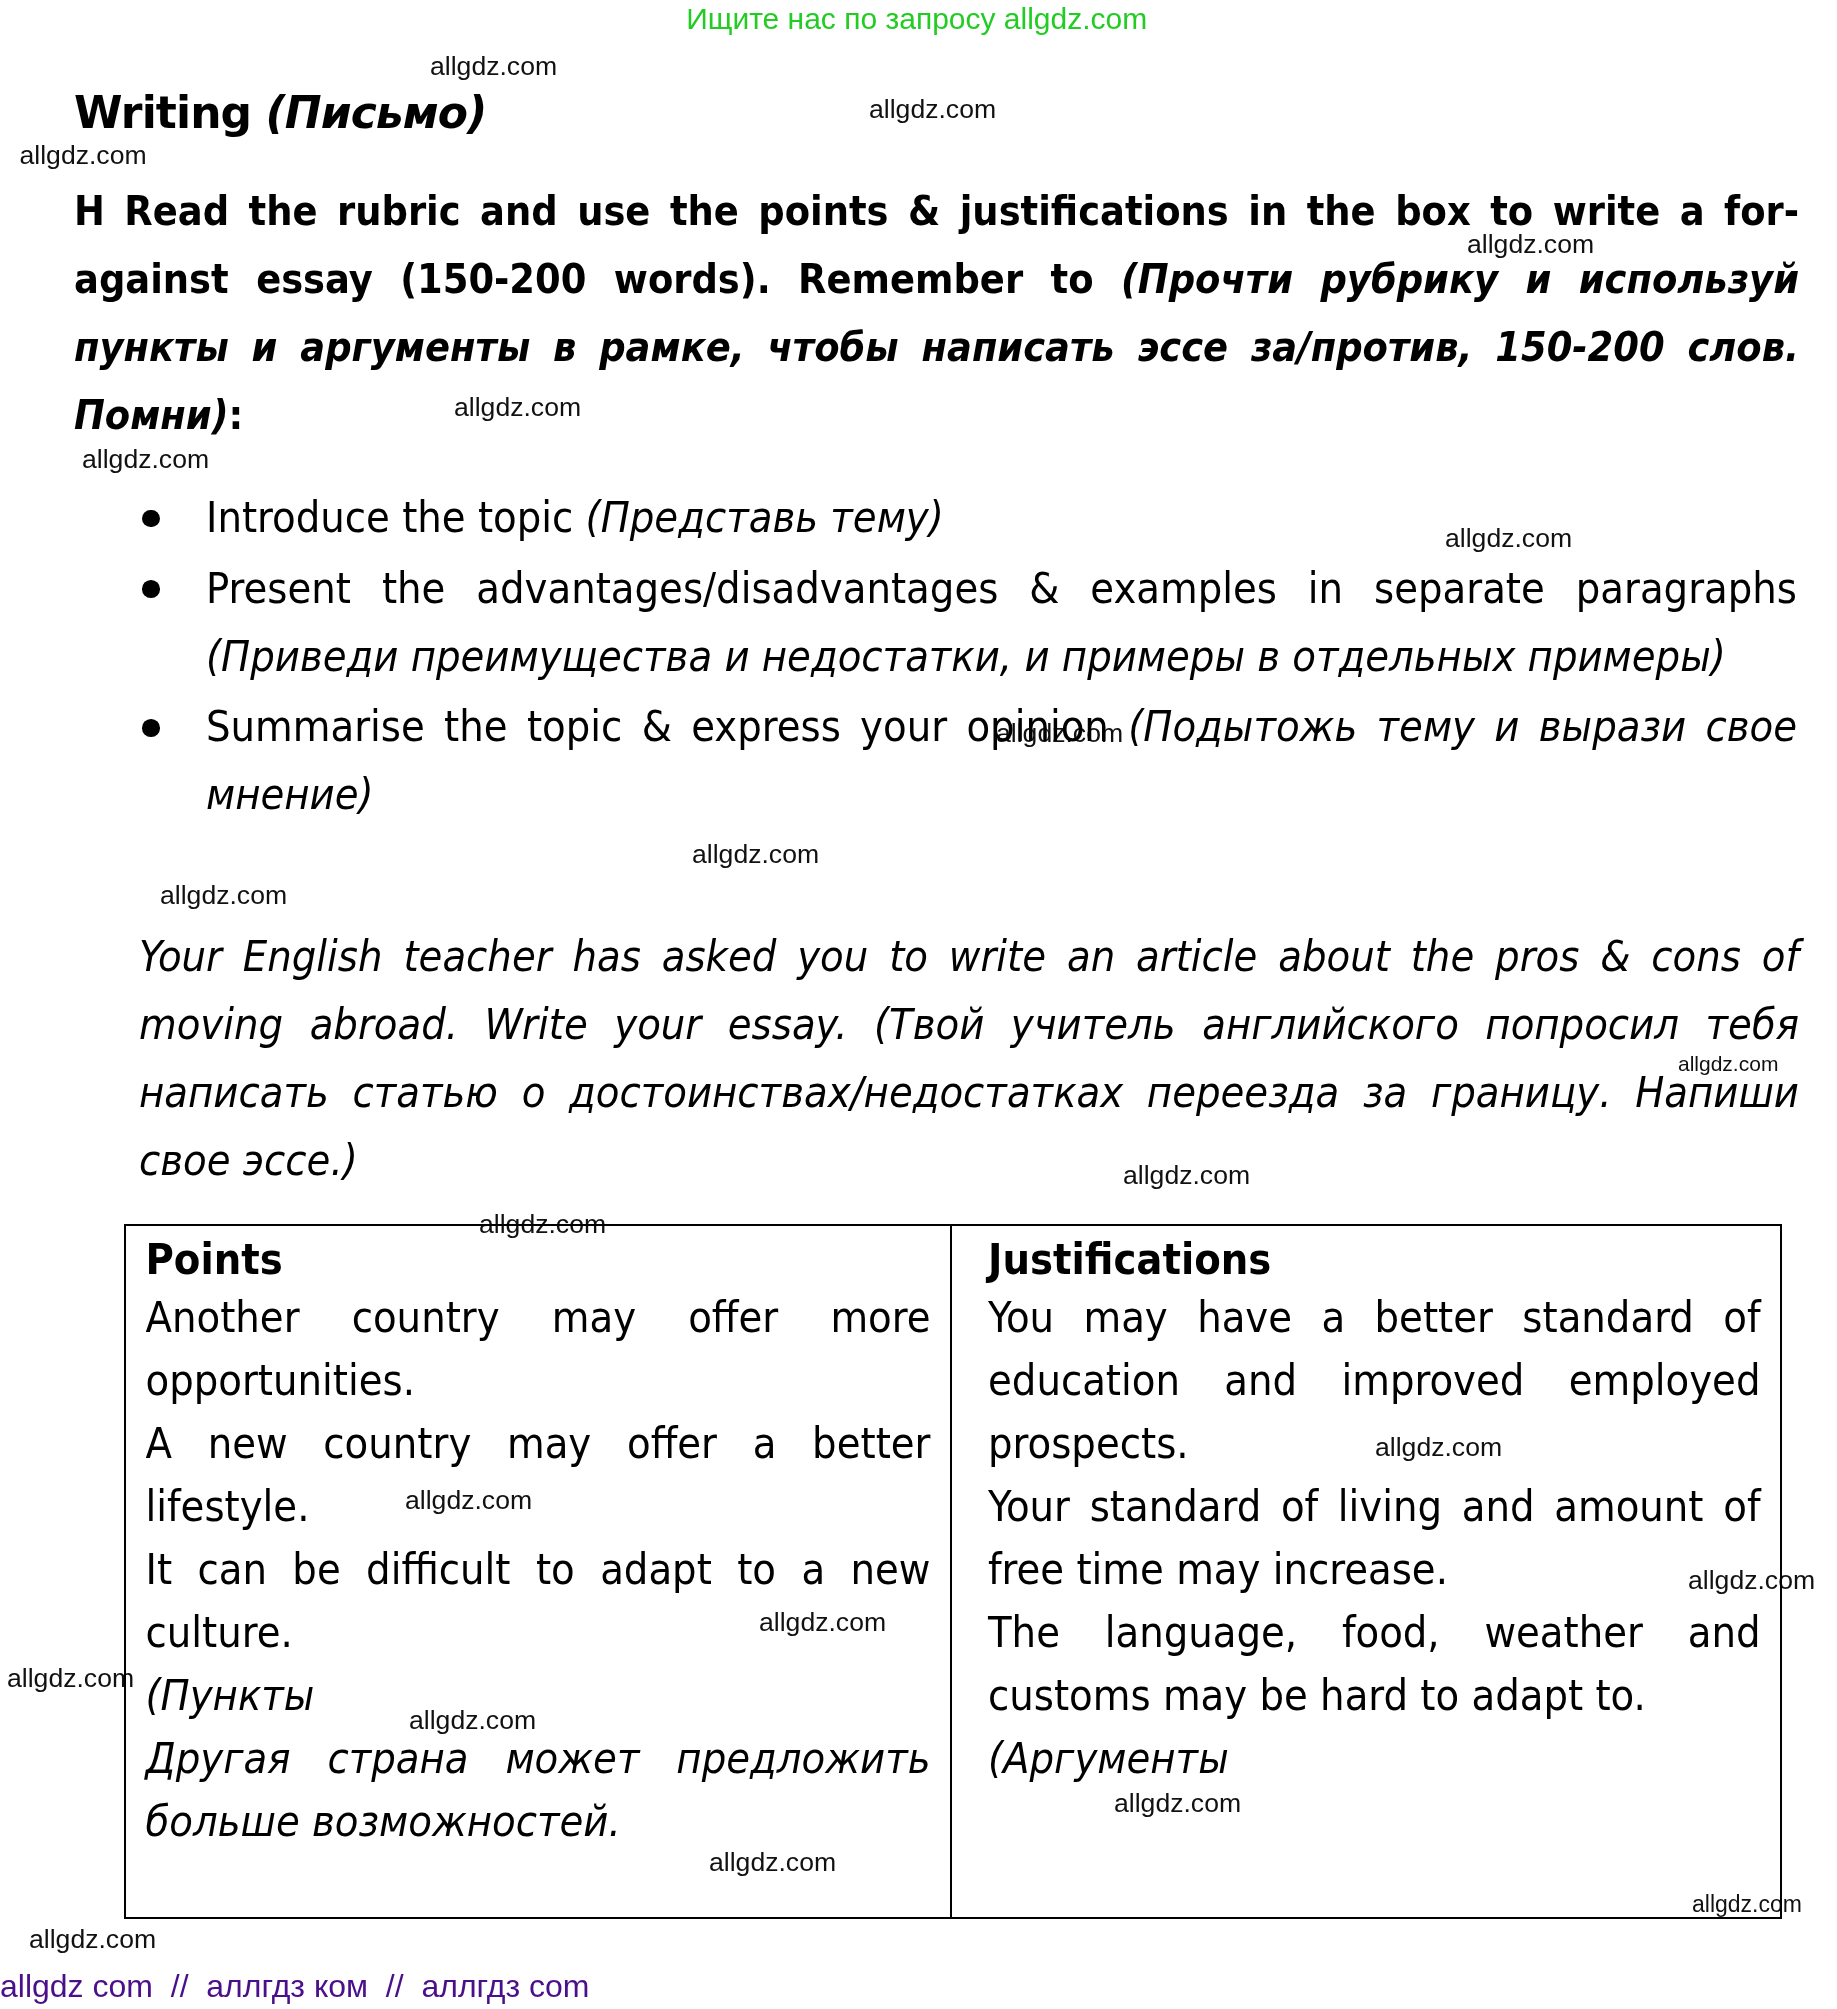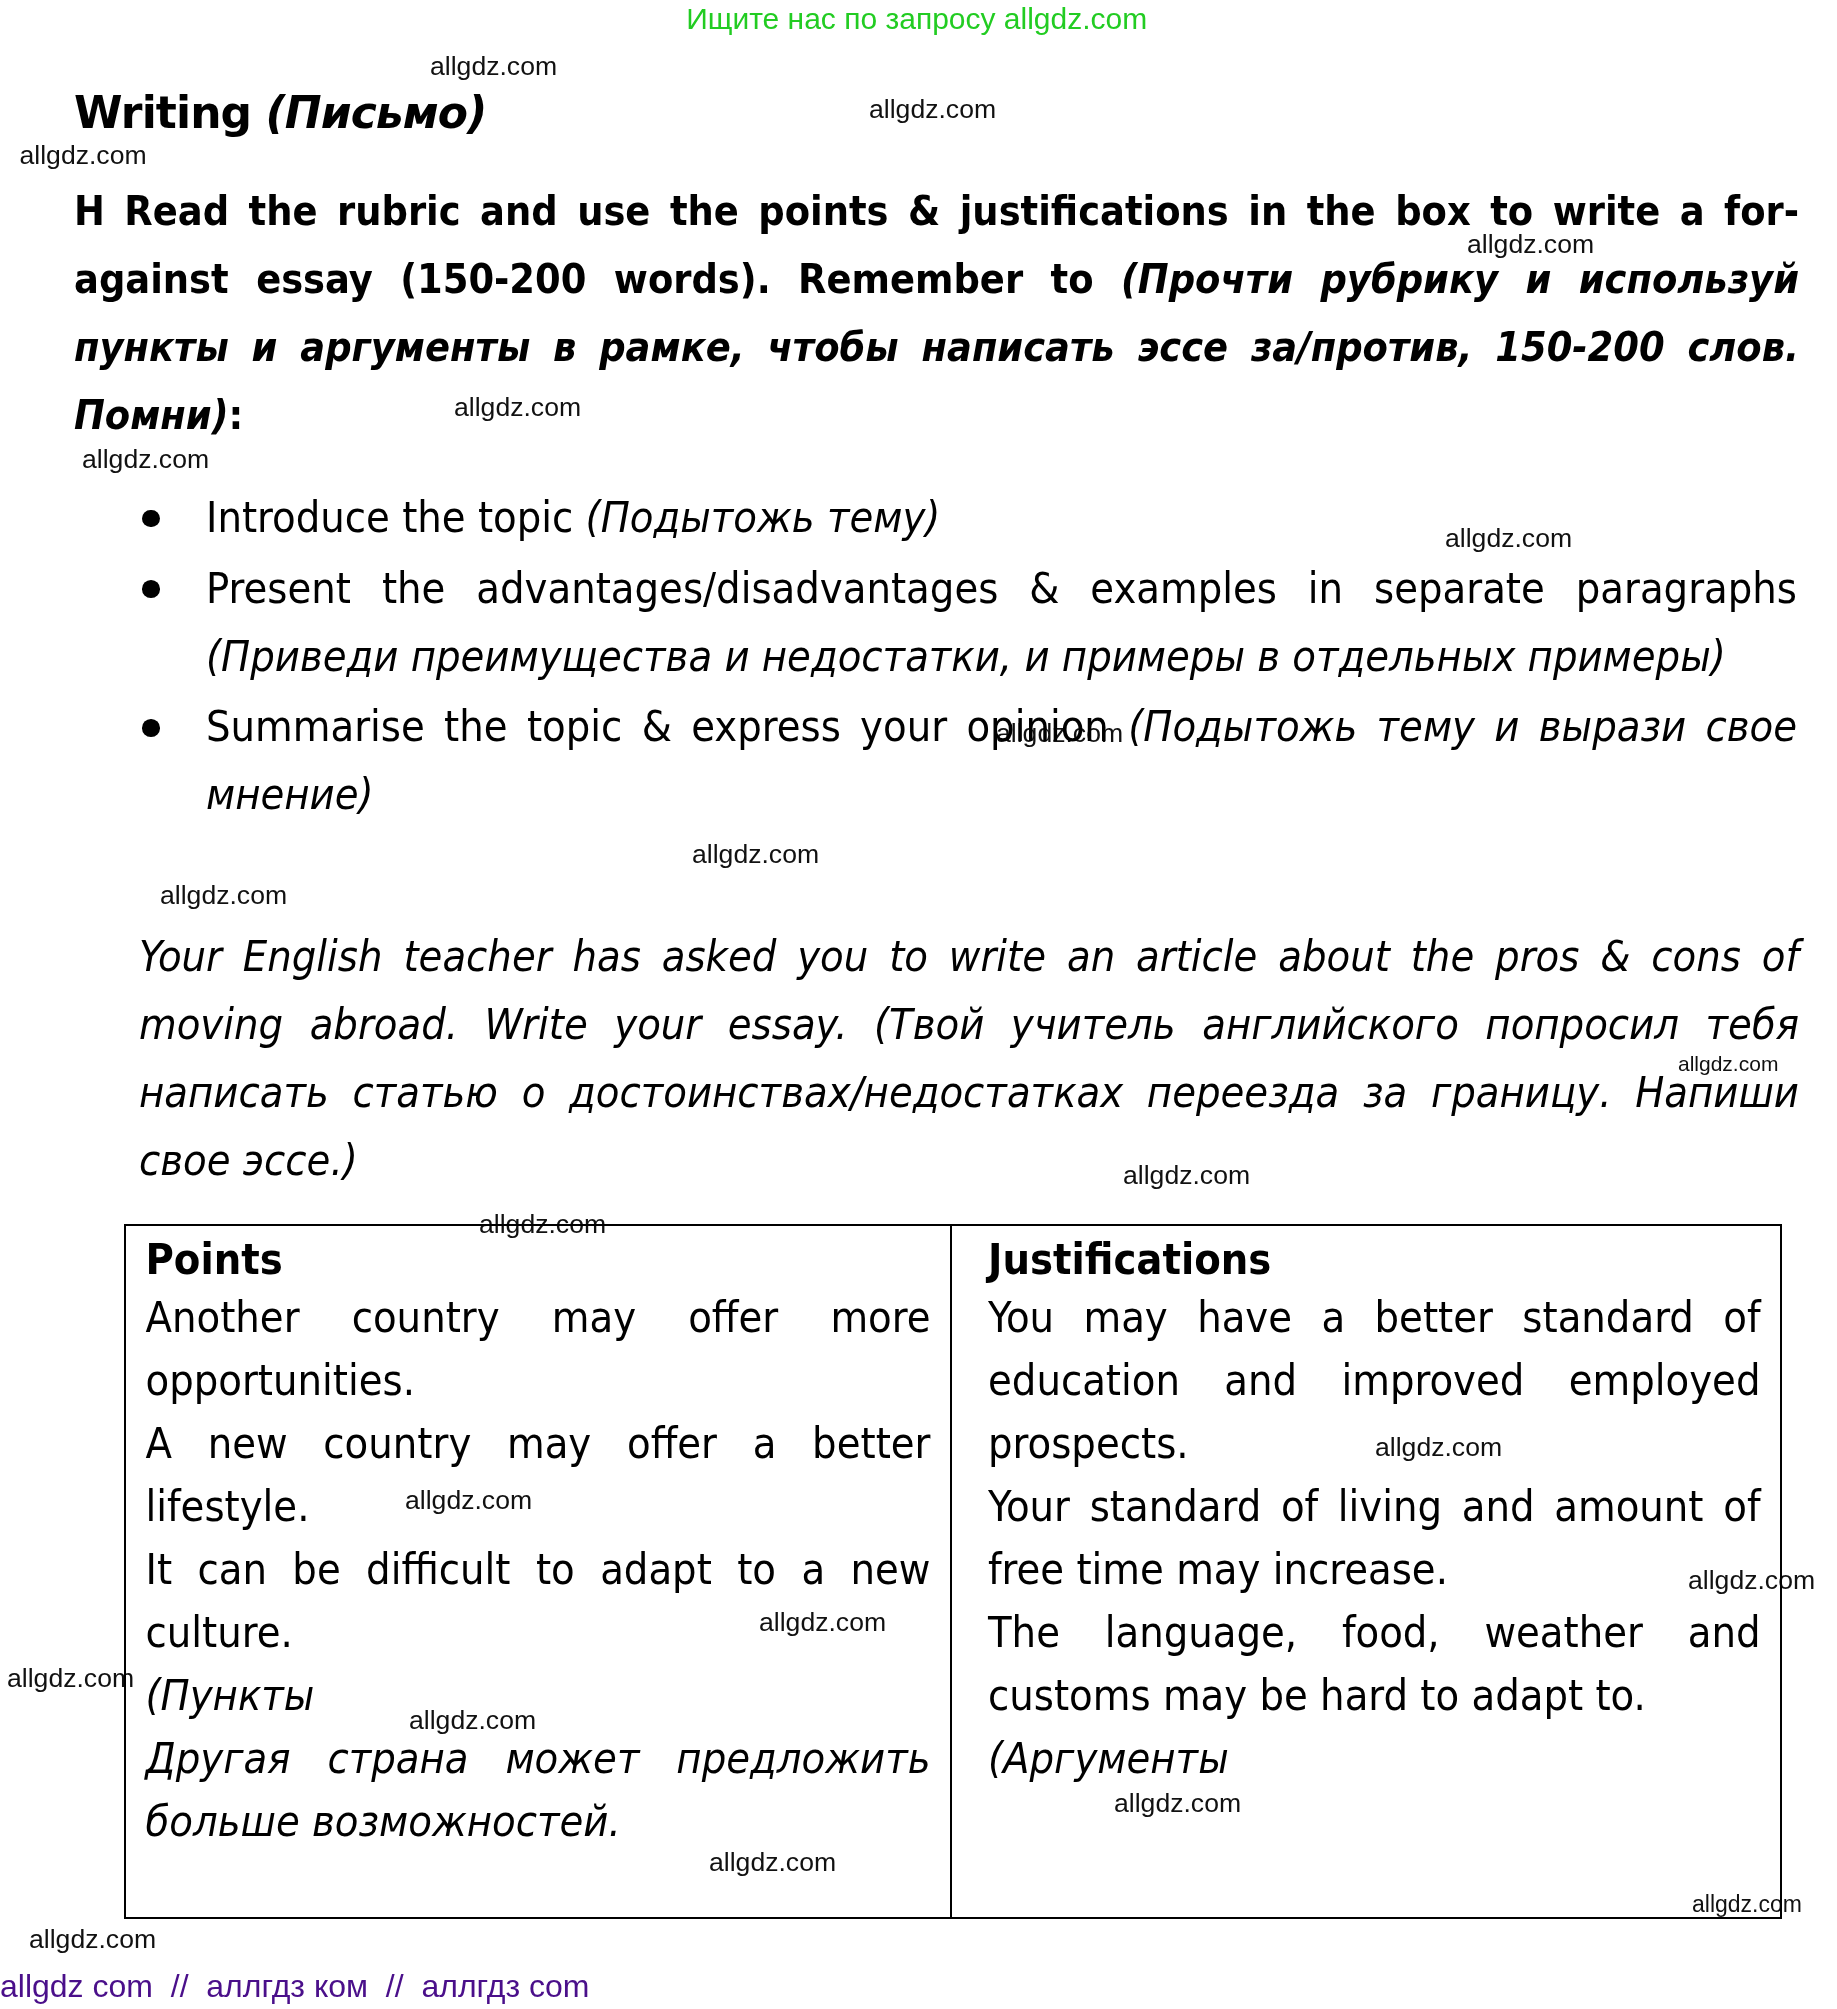--- a/index.html
+++ b/index.html
@@ -96,21 +96,21 @@
   <i>(Письмо)</i>
 </div>
 
 <div class="abs instruction">
   <span>H Read the rubric and use the points &amp; justifications in the box to write a for-against essay (150-200 words). Remember to </span><i>(Прочти рубрику и используй пункты и аргументы в рамке, чтобы написать эссе за/против, 150-200 слов. Помни)</i><span>:</span>
 </div>
 
 <ul class="abs bullets">
   <li>
     <span class="dot"></span>
-    <span>Introduce the topic </span><i>(Подытожь тему)</i>
+    <span>Introduce the topic </span><i>(Представь тему)</i>
   </li>
   <li>
     <span class="dot"></span>
     <span>Present the advantages/disadvantages &amp; examples in separate paragraphs </span><i>(Приведи преимущества и недостатки, и примеры в отдельных примеры)</i>
   </li>
   <li>
     <span class="dot"></span>
     <span>Summarise the topic &amp; express your opinion </span><i>(Подытожь тему и вырази свое мнение)</i>
   </li>
 </ul>

